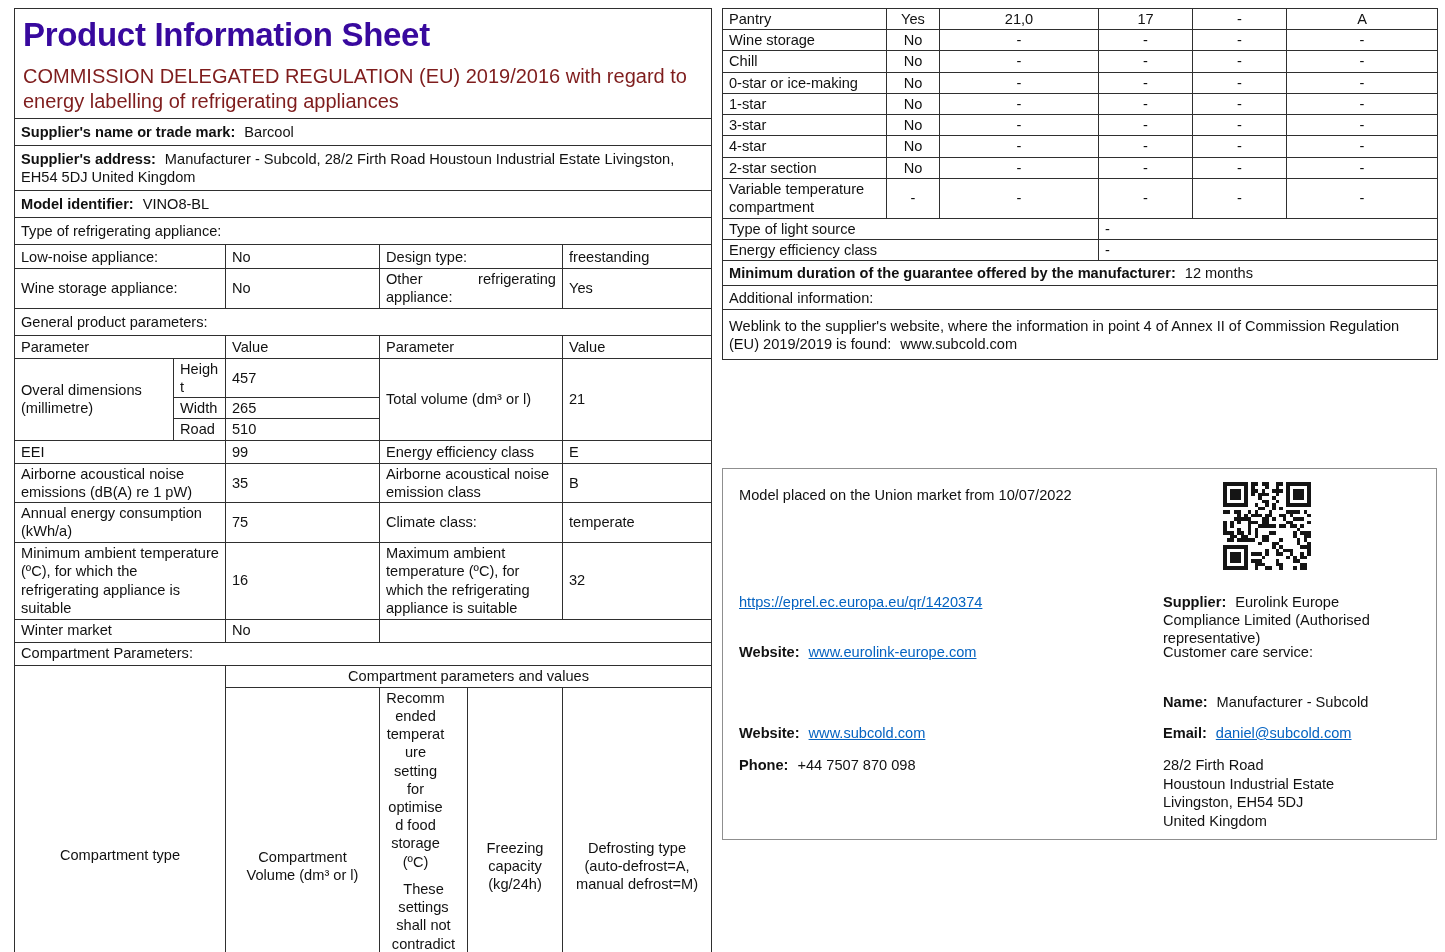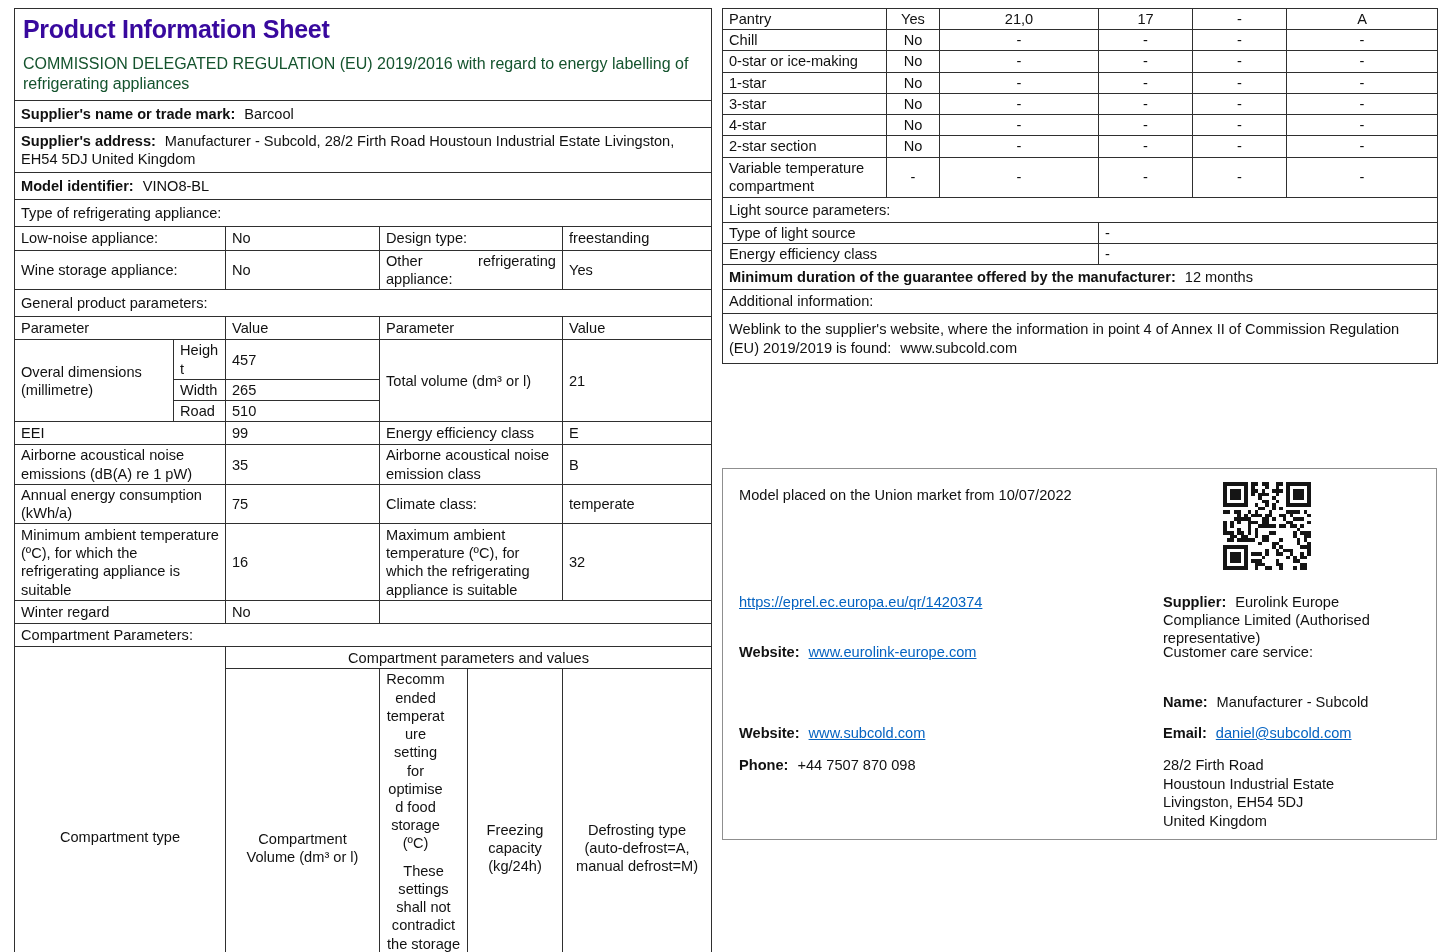--- a/index.html
+++ b/index.html
@@ -6,22 +6,22 @@
   body{width:1445px;height:952px;overflow:hidden;position:relative;
        font-family:"Liberation Sans",sans-serif;font-size:14.6px;color:#111;line-height:1.25;}
   table{border-collapse:collapse;table-layout:fixed;}
   td{border:1px solid #2f2f2f;padding:1px 6px;vertical-align:middle;overflow:hidden;word-wrap:break-word;}
   .b{font-weight:normal;}
   .lbl{font-weight:bold;margin-right:9px;}
   .tc{text-align:center;}
   .panel-left{position:absolute;left:14px;top:8px;width:697px;}
   .panel-left table{width:697px;border:1.5px solid #2f2f2f;}
   .title-cell{padding:5px 8px 4px 8px;vertical-align:top;}
-  h1{margin:0;font-size:25px;font-weight:bold;color:#38099e;letter-spacing:-0.3px;}
-  .subtitle{margin-top:9px;font-size:16px;color:#14532d;}
+  h1{margin:0;font-size:33px;font-weight:bold;color:#38099e;letter-spacing:-0.3px;}
+  .subtitle{margin-top:9px;font-size:20px;color:#7f1d1d;}
   .right-table{position:absolute;left:722px;top:8px;}
   .right-table table{width:715px;border:1.5px solid #2f2f2f;}
   .market-box{position:absolute;left:722px;top:468px;width:715px;height:372px;
               border:1.5px solid #8f8f8f;box-sizing:border-box;padding:13px 16px;}
   .market-grid{display:grid;grid-template-columns:424px 1fr;grid-auto-rows:min-content;}
   .mrow{padding-top:4px;}
   a.link{color:#0563c1;text-decoration:underline;cursor:pointer;}
   .qr{width:88px;height:88px;margin-left:60px;display:block;fill:#151515;}
   .addr-line{line-height:1.28;}
   .temp-para{margin:0 16px 9px 0;}
@@ -119,21 +119,21 @@
       <td colspan="2">Climate class:</td>
       <td>temperate</td>
     </tr>
     <tr style="height:77px">
       <td colspan="2">Minimum ambient temperature (ºC), for which the refrigerating appliance is suitable</td>
       <td>16</td>
       <td colspan="2">Maximum ambient temperature (ºC), for which the refrigerating appliance is suitable</td>
       <td>32</td>
     </tr>
     <tr style="height:23px">
-      <td colspan="2">Winter regard</td>
+      <td colspan="2">Winter market</td>
       <td>No</td>
       <td colspan="3"></td>
     </tr>
     <tr style="height:23px">
       <td colspan="6" class="b">Compartment Parameters:</td>
     </tr>
     <tr style="height:22px">
       <td colspan="2" rowspan="2" class="tc">Compartment type</td>
       <td colspan="4" class="tc">Compartment parameters and values</td>
     </tr>
@@ -163,20 +163,28 @@
     <tbody>
         <tr style="height:21px">
       <td>Pantry</td>
       <td class="tc">Yes</td>
       <td class="tc">21,0</td>
       <td class="tc">17</td>
       <td class="tc">-</td>
       <td class="tc">A</td>
     </tr>
     <tr style="height:21px">
+      <td>Wine storage</td>
+      <td class="tc">No</td>
+      <td class="tc">-</td>
+      <td class="tc">-</td>
+      <td class="tc">-</td>
+      <td class="tc">-</td>
+    </tr>
+    <tr style="height:21px">
       <td>Chill</td>
       <td class="tc">No</td>
       <td class="tc">-</td>
       <td class="tc">-</td>
       <td class="tc">-</td>
       <td class="tc">-</td>
     </tr>
     <tr style="height:21px">
       <td>0-star or ice-making</td>
       <td class="tc">No</td>
@@ -217,23 +225,20 @@
       <td class="tc">-</td>
       <td class="tc">-</td>
     </tr>
     <tr style="height:40px">
       <td>Variable temperature compartment</td>
       <td class="tc">-</td>
       <td class="tc">-</td>
       <td class="tc">-</td>
       <td class="tc">-</td>
       <td class="tc">-</td>
-    </tr>
-    <tr style="height:25px">
-      <td colspan="6" class="b">Light source parameters:</td>
     </tr>
     <tr style="height:21px">
       <td colspan="3">Type of light source</td>
       <td colspan="3">-</td>
     </tr>
     <tr style="height:21px">
       <td colspan="3">Energy efficiency class</td>
       <td colspan="3">-</td>
     </tr>
     <tr style="height:25px">

